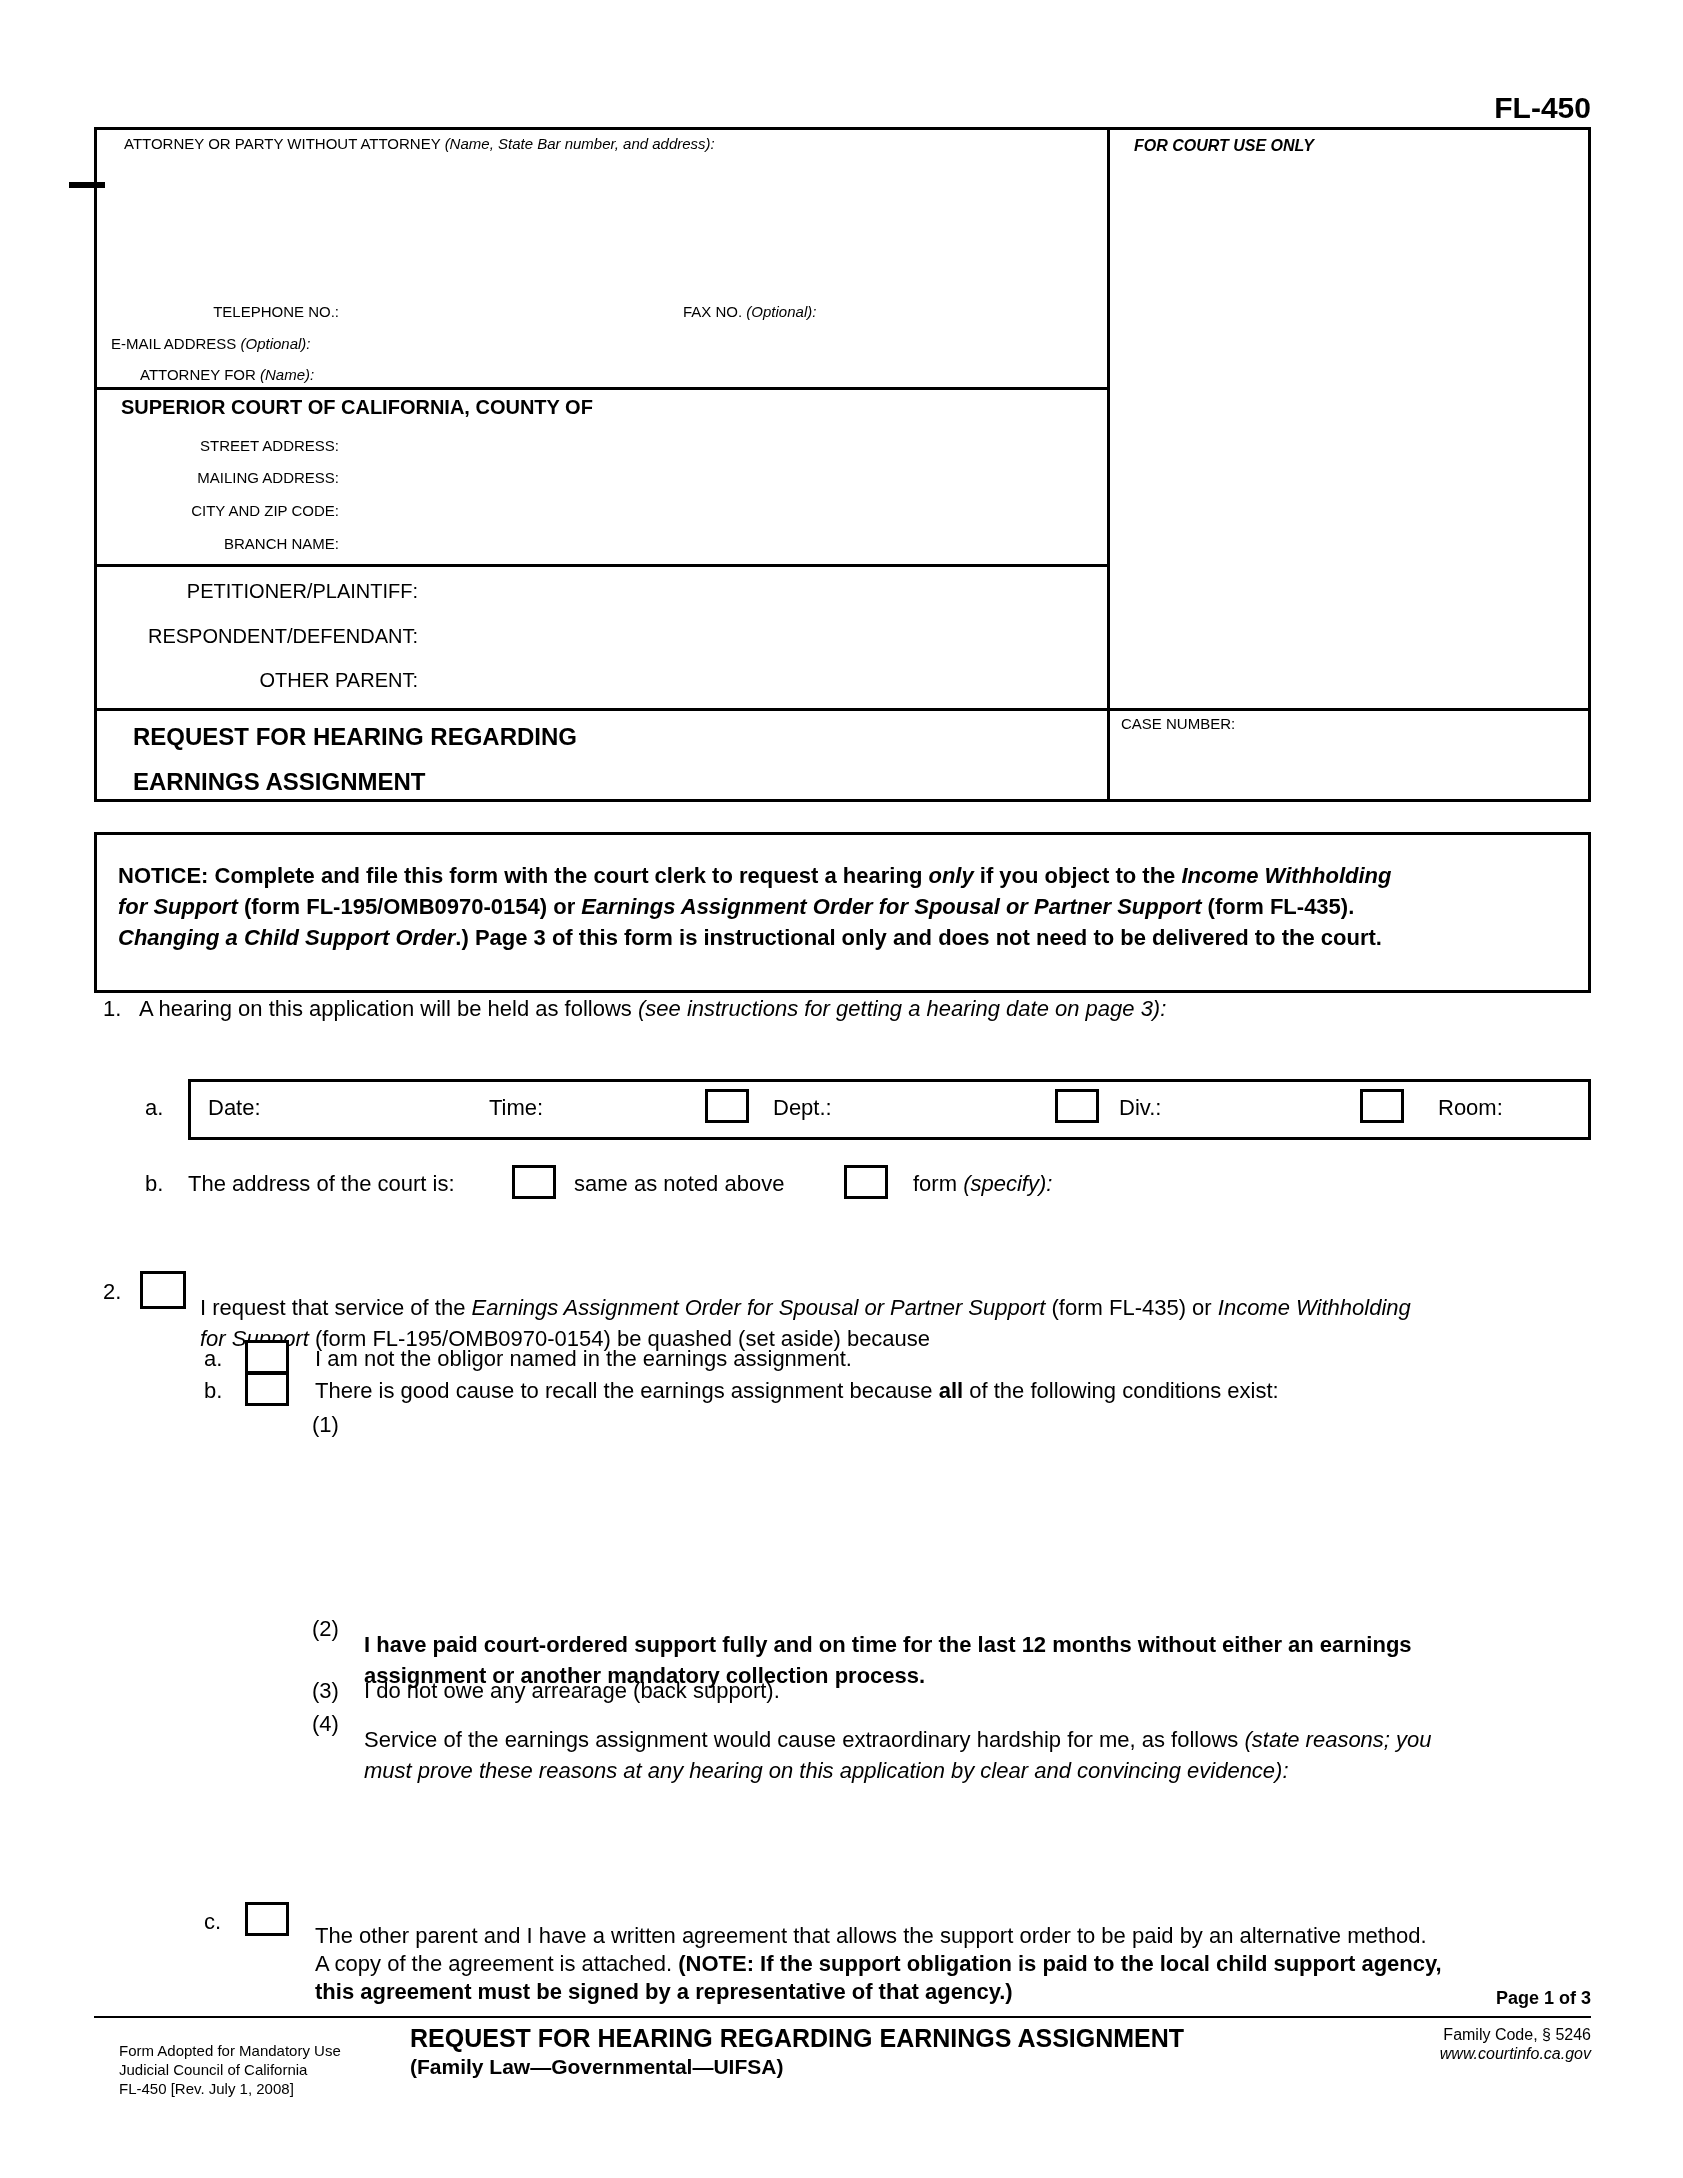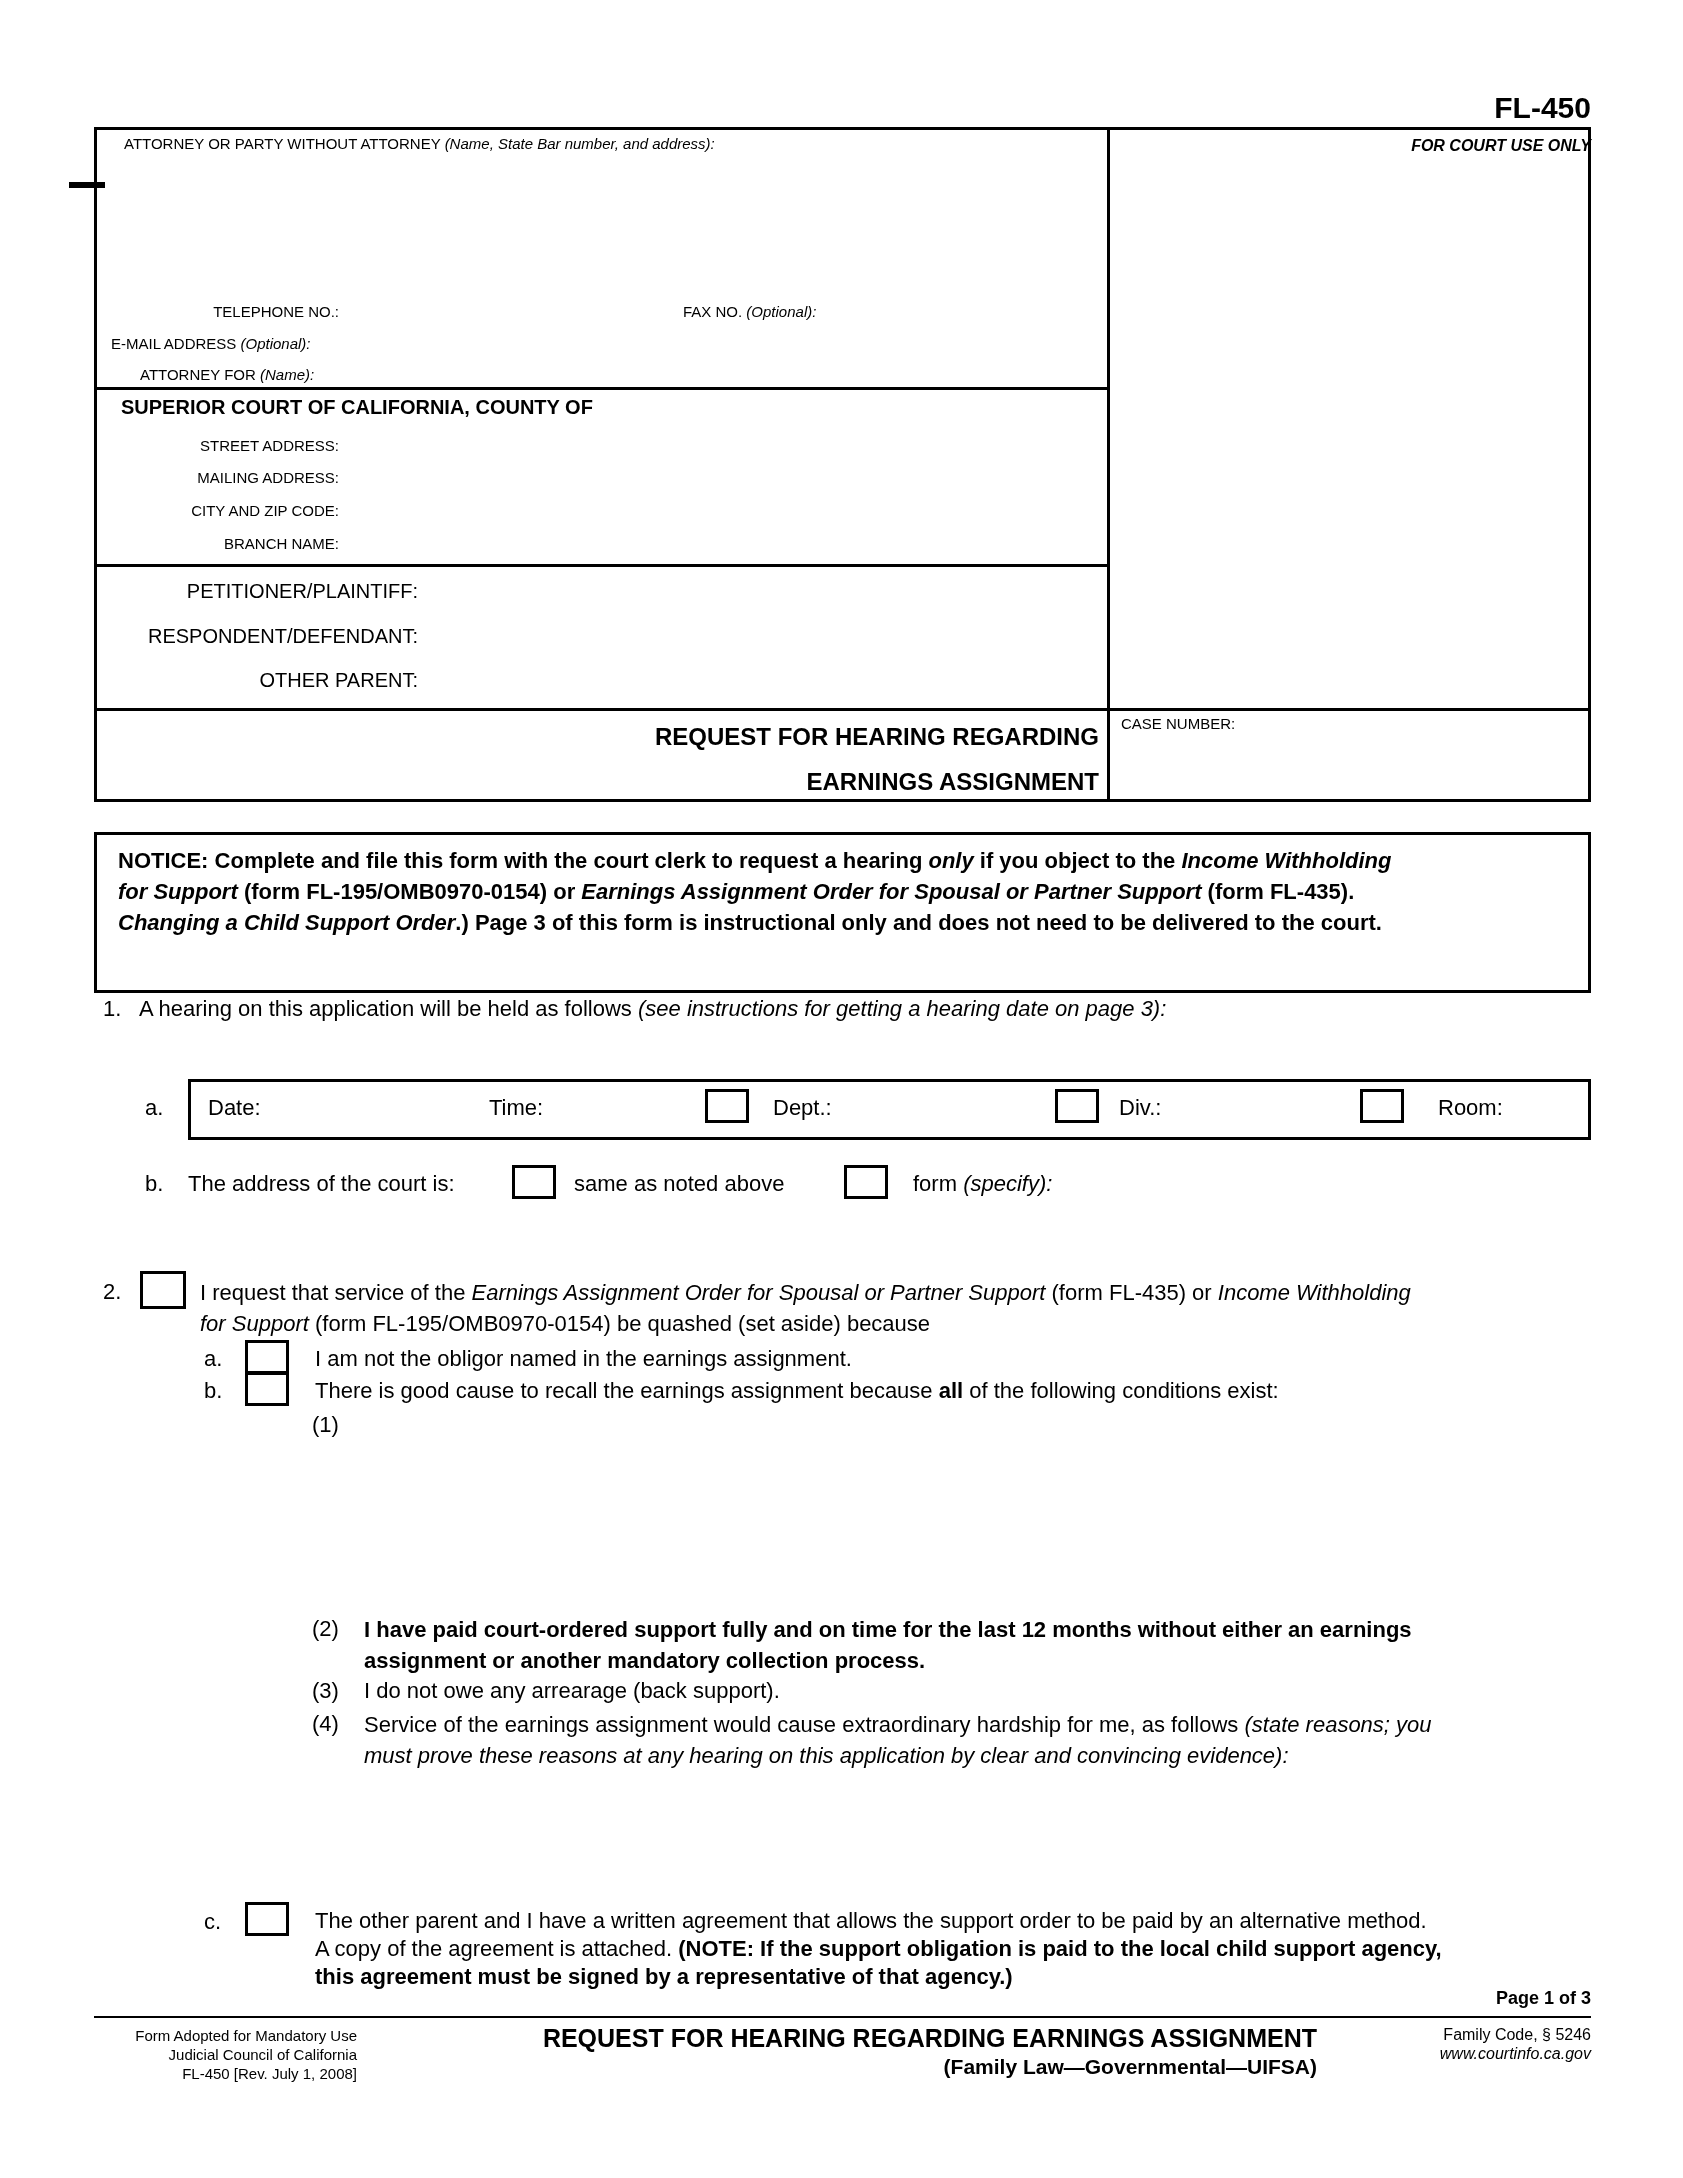--- a/index.html
+++ b/index.html
@@ -1,24 +1,24 @@
 <!DOCTYPE html>
 <html><head>
 <meta charset="utf-8">
 <style>
   html,body{margin:0;padding:0;background:#e8e8e8;}
   .page{
     position:relative;width:1683px;height:2178px;background:#ffffff;
     font-family:"Liberation Sans", sans-serif;color:#000;overflow:hidden;
   }
   .t{position:absolute;white-space:nowrap;line-height:1.15;}
-  .wrapbox{position:absolute;}
+  .wrapbox{position:absolute;margin-top:15px;}
   .wrapbox .ln{white-space:nowrap;}
   .ra{text-align:right;}
-  .ctr{text-align:right;}
+  .ctr{text-align:left;padding-left:24px;}
   .s-i{font-style:italic;}
   .s-b{font-weight:bold;}
   .s-bi{font-weight:bold;font-style:italic;}
   .bold{font-weight:bold;}
   .ital{font-style:italic;}
   .f15{font-size:15px;}
   .f16{font-size:16px;}
   .f18{font-size:18px;}
   .f20{font-size:20px;}
   .f22{font-size:22px;}

